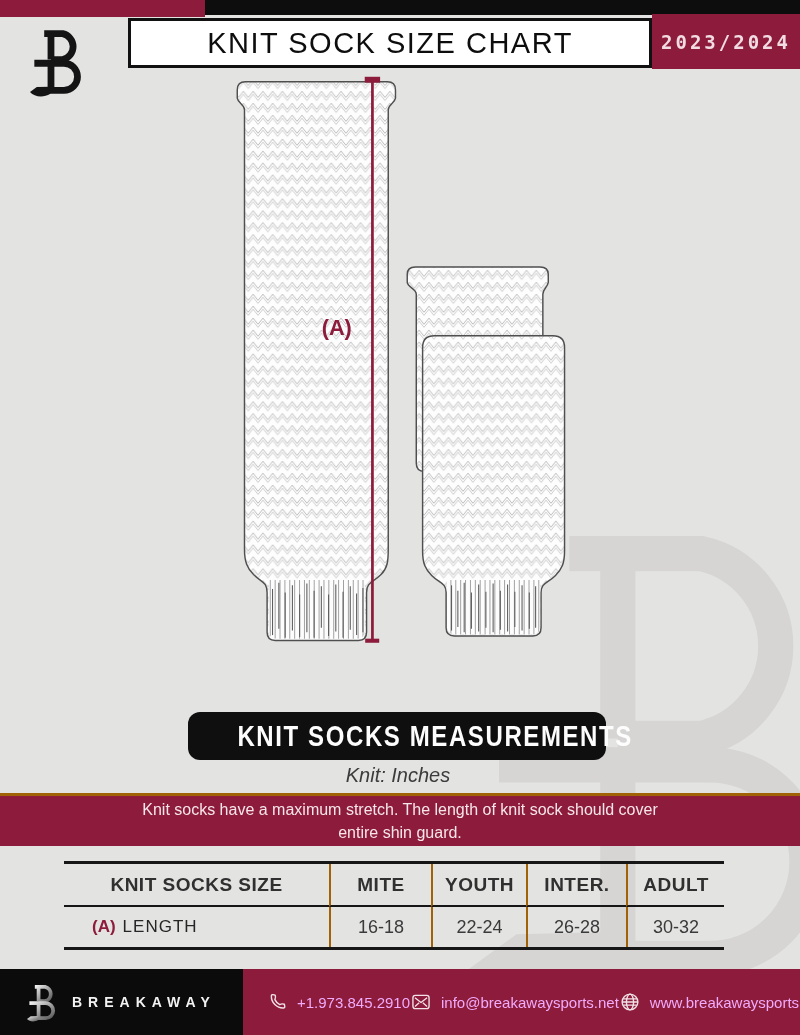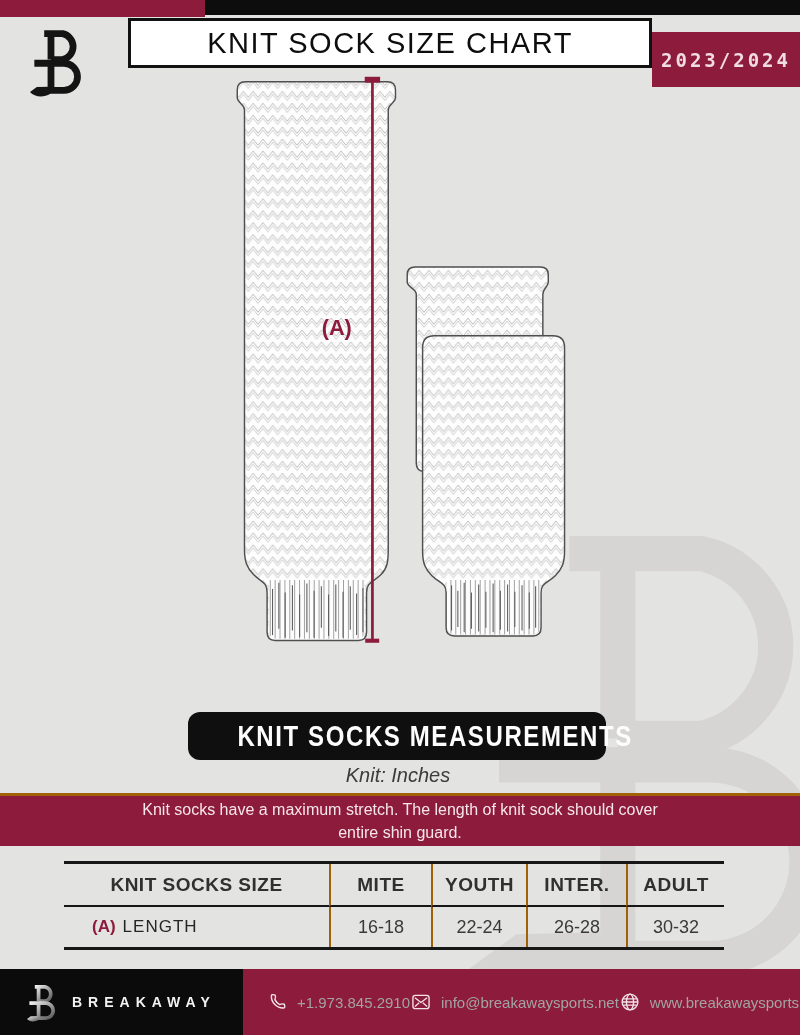--- a/index.html
+++ b/index.html
@@ -4,21 +4,21 @@
 <style>
   html,body{margin:0;padding:0;background:#bdbdbd;}
   .page{position:relative;width:800px;height:1035px;background:#e3e3e2;overflow:hidden;
         font-family:"Liberation Sans",sans-serif;margin:0 auto;}
   
   .topbar-maroon{position:absolute;left:0;top:0;width:205px;height:17px;background:#8d1b3b;}
   .topbar-black{position:absolute;left:205px;top:0;width:595px;height:15px;background:#0d0d0d;}
   .title-box{position:absolute;left:128px;top:18px;width:524px;height:50px;background:#ffffff;
              border:3px solid #111;box-sizing:border-box;display:flex;align-items:center;justify-content:center;z-index:3;}
   .title-text{font-size:29px;font-weight:400;letter-spacing:1.5px;color:#0d0d0d;white-space:nowrap;}
-  .year-box{position:absolute;left:652px;top:32px;width:148px;height:55px;background:#8d1b3b;
+  .year-box{position:absolute;left:652px;top:14px;width:148px;height:55px;background:#8d1b3b;
             display:flex;align-items:center;justify-content:center;z-index:2;}
   .year-text{font-family:"DejaVu Sans Mono",monospace;font-size:19px;font-weight:700;
              letter-spacing:3px;color:#f2dce3;white-space:nowrap;}
   .logo-header{position:absolute;left:28px;top:25px;z-index:2;}
   
   .watermark{position:absolute;left:455px;top:492px;z-index:0;}
   .socks-svg{position:absolute;left:0;top:70px;z-index:1;pointer-events:none;}
   
   .banner{position:absolute;left:188px;top:712px;width:418px;height:48px;background:#0f0f0f;
           border-radius:12px;display:flex;align-items:center;justify-content:flex-start;z-index:2;}
@@ -40,21 +40,21 @@
   .td-label{justify-content:flex-start;padding-left:28px;gap:7px;}
   .row-prefix{color:#8d1b3b;font-weight:700;font-size:17px;}
   .row-label{font-size:17px;letter-spacing:1px;color:#262626;}
   
   .footer{position:absolute;left:0;top:969px;width:100%;height:66px;display:flex;z-index:4;}
   .footer-brand{width:243px;background:#0b0b0b;display:flex;align-items:center;padding-left:26px;
                 box-sizing:border-box;gap:12px;flex:none;}
   .brand-text{color:#f2f2f2;font-size:14px;font-weight:700;letter-spacing:6px;white-space:nowrap;}
   .footer-contacts{flex:1;background:#8d1b3b;display:flex;align-items:center;justify-content:space-between;
                    padding:0 24px;box-sizing:border-box;}
-  .contact{display:flex;align-items:center;gap:9px;color:#a3a3a3;font-size:15px;white-space:nowrap;cursor:pointer;}
+  .contact{display:flex;align-items:center;gap:9px;color:#f0abfc;font-size:15px;white-space:nowrap;cursor:pointer;}
   .contact svg{flex:none;}
 </style>
 </head>
 <body>
 
 <div class="page">
 
   <svg class="watermark" width="440" height="528" viewBox="0 0 100 120" fill="none">
     <g stroke="#d6d5d4" stroke-width="8">
       <path d="M26 14 H56 A21.5 21.5 0 0 1 56 56 H37 M37 14 V56"></path>

